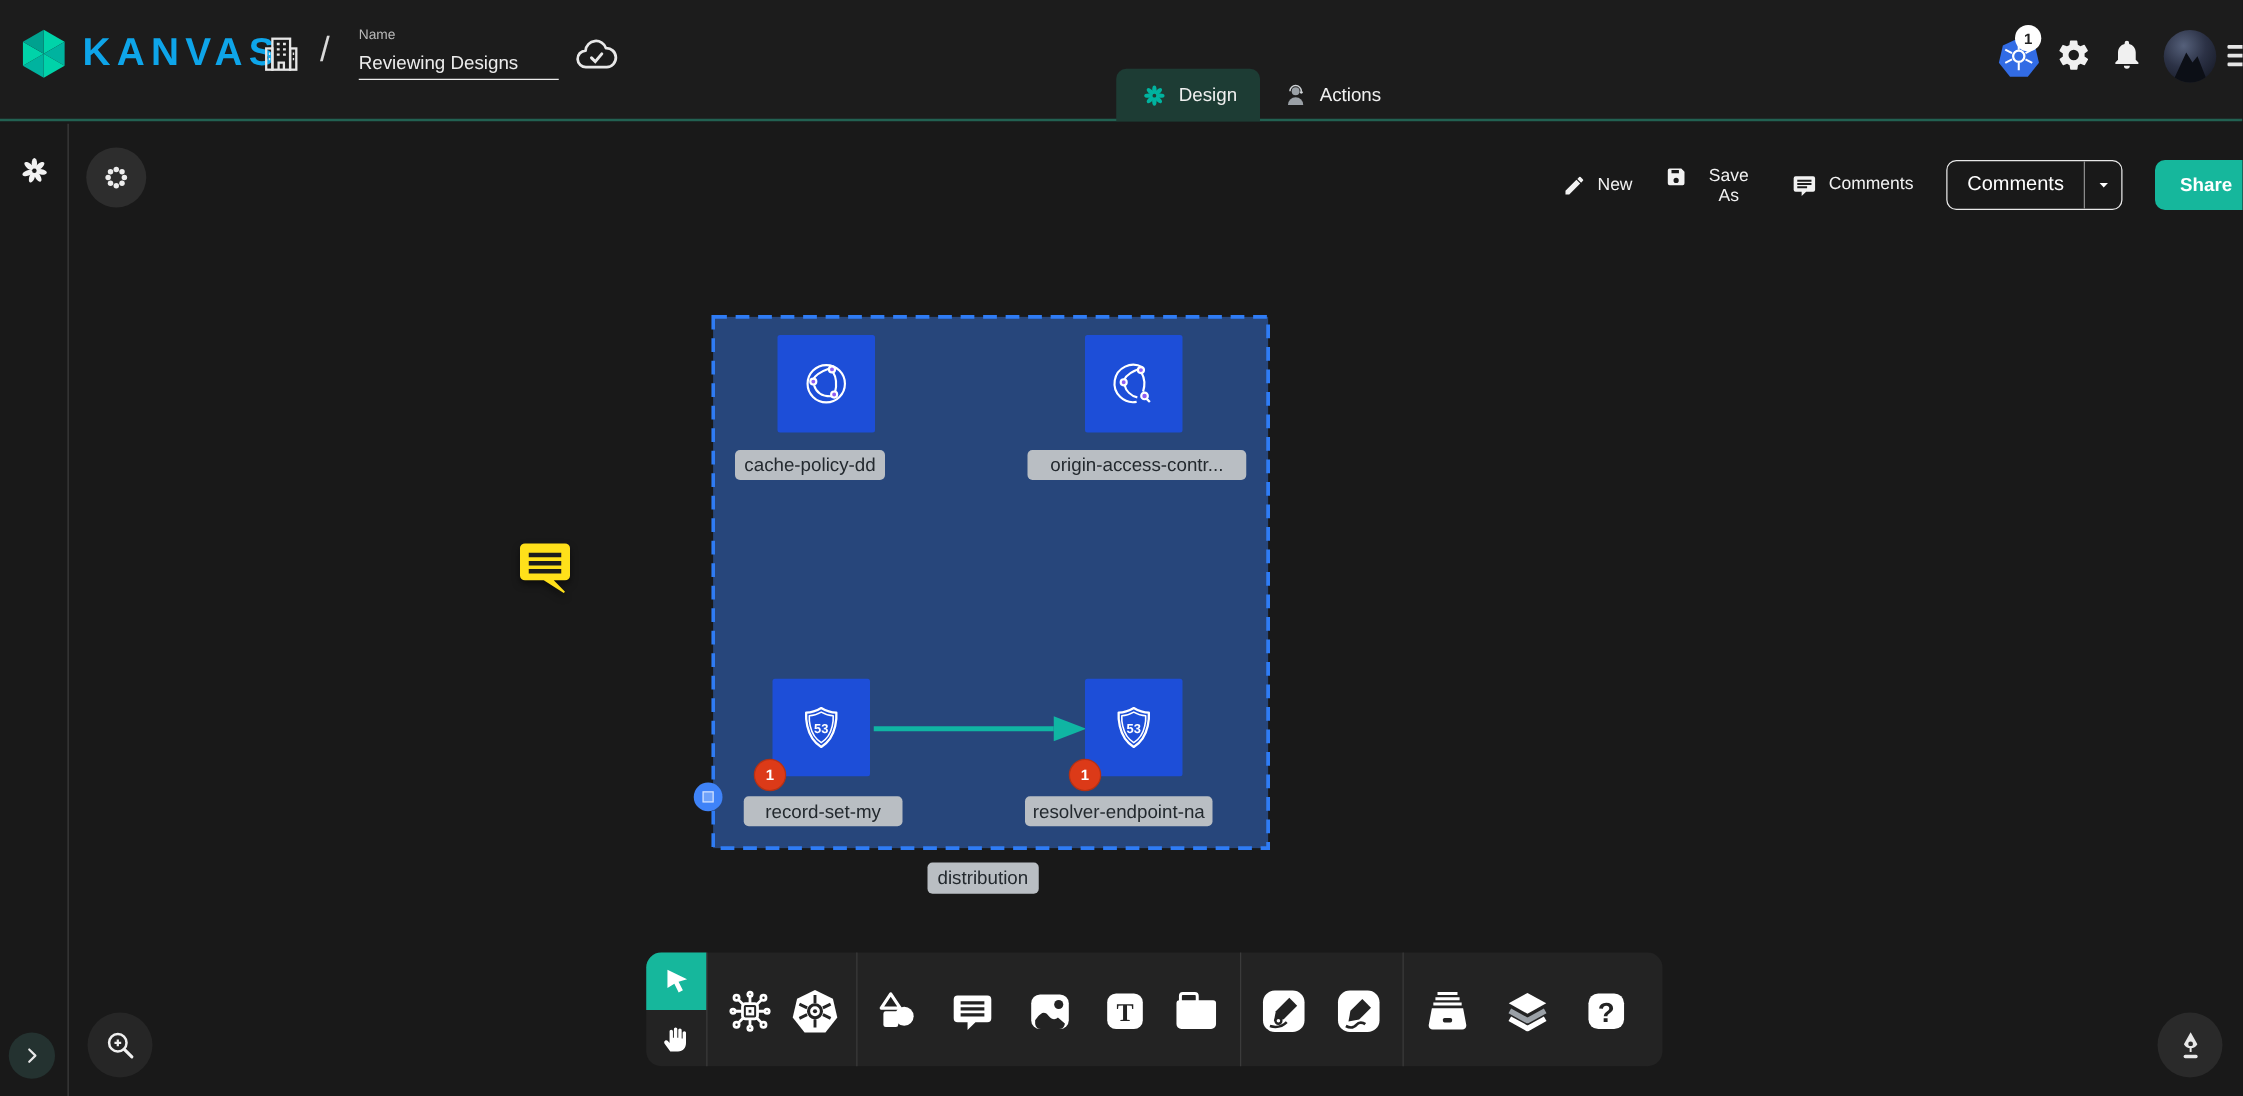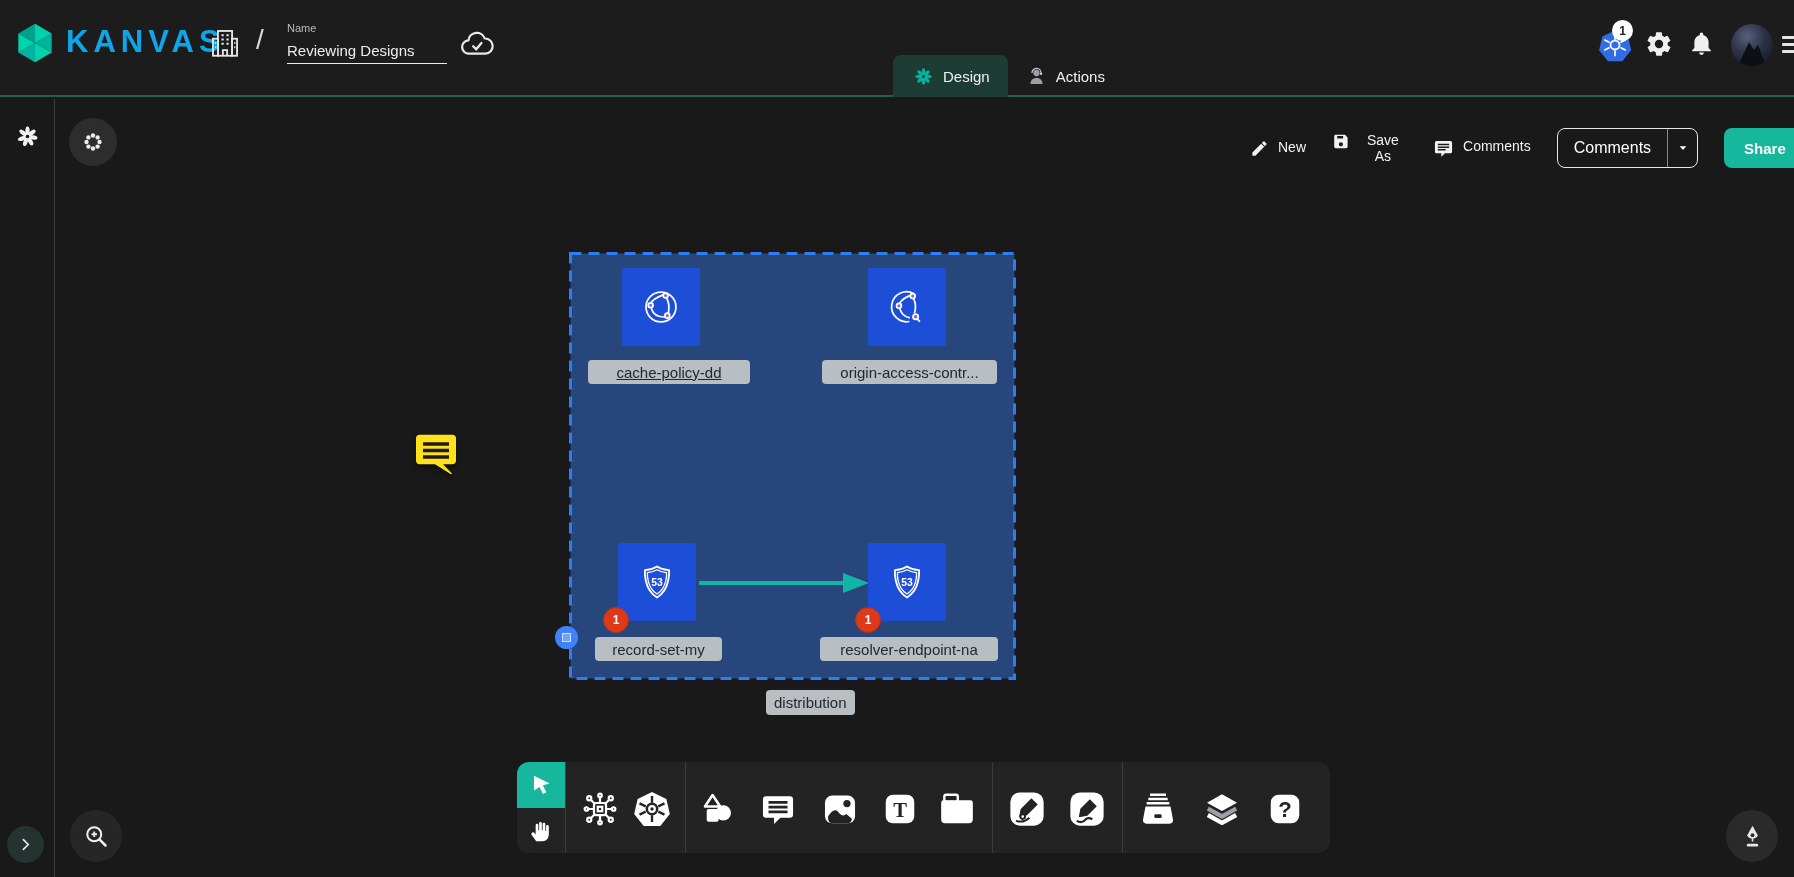--- a/index.html
+++ b/index.html
@@ -83,21 +83,21 @@
   .comp-node { position:absolute; width:78px; height:78px; background:#1d4ed8; border-radius:2px;
                display:flex; align-items:center; justify-content:center; cursor:pointer; }
   .comp-label { position:absolute; height:24px; background:#b9bec3; color:#23292e; font-size:15px;
                 border-radius:4px; display:flex; align-items:center; justify-content:center;
                 padding:0 7px; white-space:nowrap; }
   .err-badge { position:absolute; width:26px; height:26px; border-radius:50%; background:#dc3a18;
                color:#fff; font-size:12px; font-weight:700; display:flex; align-items:center;
                justify-content:center; border:1px solid #b53114; cursor:pointer; }
   .group-label { position:absolute; left:742px; top:690px; height:25px; background:#b9bec3;
                  color:#23292e; font-size:15px; border-radius:4px; padding:0 8px;
-                 display:flex; align-items:center;margin-left:24px; }
+                 display:flex; align-items:center; }
   .sel-handle { position:absolute; left:555px; top:626px; width:23px; height:23px; border-radius:50%;
                 background:#3f83f8; display:flex; align-items:center; justify-content:center; cursor:pointer; }
   .sel-handle i { display:block; width:9px; height:9px; border:1.5px solid #cfe0ff; background:rgba(255,255,255,.25); }
 
   .comment-marker { position:absolute; left:414px; top:432px; width:46px; height:48px; cursor:pointer;
                     filter:drop-shadow(0 3px 3px rgba(0,0,0,.5)); }
 
   
   .dock { position:absolute; left:517px; top:762px; width:813px; height:91px;
           background:#232323; border-radius:12px; z-index:3; }
@@ -322,21 +322,21 @@
     <svg width="46" height="46" viewBox="0 0 40 40">
       <g fill="none" stroke="#fff" stroke-width="1.5">
         <circle cx="20" cy="20" r="13"></circle>
         <path d="M23 9c-7 2.5-11 5-12.5 8.5M11.5 21c1.5 5 6 8.5 14.5 7.5M24.5 11.5c2.5 4 3 9.5 1.5 15"></path>
         <circle cx="24" cy="10" r="2.1" fill="#8d5cf3"></circle>
         <circle cx="11" cy="18.5" r="2.1" fill="#8d5cf3"></circle>
         <circle cx="25.5" cy="27.5" r="2.1" fill="#8d5cf3"></circle>
       </g>
     </svg>
   </div>
-  <div class="comp-label" style="left:19px; top:108px; width:162px;text-decoration:underline;">
+  <div class="comp-label" style="left:19px; top:108px; width:120px;">
     <span>cache-policy-dd</span>
   </div>
 
   <div class="comp-node" style="left:299px; top:16px;">
     <svg width="46" height="46" viewBox="0 0 40 40">
       <g fill="none" stroke="#fff" stroke-width="1.5">
         <path d="M26 8.5A13 13 0 1 0 22 32.6"></path>
         <path d="M25.5 9c-6 2-10.5 4.5-12 8M13.5 20.5c1 4.5 4.5 8 9 9M25.5 12.5c2 3.5 2.5 8 1 13"></path>
         <circle cx="25" cy="10.5" r="2.1" fill="#8d5cf3"></circle>
         <circle cx="13" cy="19" r="2.1" fill="#8d5cf3"></circle>
@@ -366,21 +366,21 @@
   <div class="comp-node" style="left:299px; top:291px;">
     <svg width="46" height="46" viewBox="0 0 40 40">
       <path d="M20 6.5c3.6 2.2 7.3 3.2 10.5 3.2 0 0 1.4 16.8-10.5 23.8C8.1 26.5 9.5 9.7 9.5 9.7c3.2 0 6.9-1 10.5-3.2Z" fill="none" stroke="#fff" stroke-width="1.6" stroke-linejoin="round"></path>
       <path d="M20 9.3c2.9 1.7 5.8 2.5 8.3 2.5 0 0 1 13.2-8.3 18.7-9.3-5.5-8.3-18.7-8.3-18.7 2.5 0 5.4-.8 8.3-2.5Z" fill="none" stroke="#fff" stroke-width="1.1" stroke-linejoin="round"></path>
       <text x="20" y="23.5" text-anchor="middle" font-size="9" font-weight="bold" fill="#fff" font-family="Liberation Sans, sans-serif">53</text>
     </svg>
   </div>
   <button class="err-badge" style="left:286px; top:355px;">
     <span>1</span>
   </button>
-  <div class="comp-label" style="left:251px; top:385px; width:178px;">
+  <div class="comp-label" style="left:251px; top:385px; width:150px;">
     <span>resolver-endpoint-na</span>
   </div>
 </div>
 
 <div class="group-label">
   <span>distribution</span>
 </div>
 
 <div class="sel-handle">
     <i></i>

